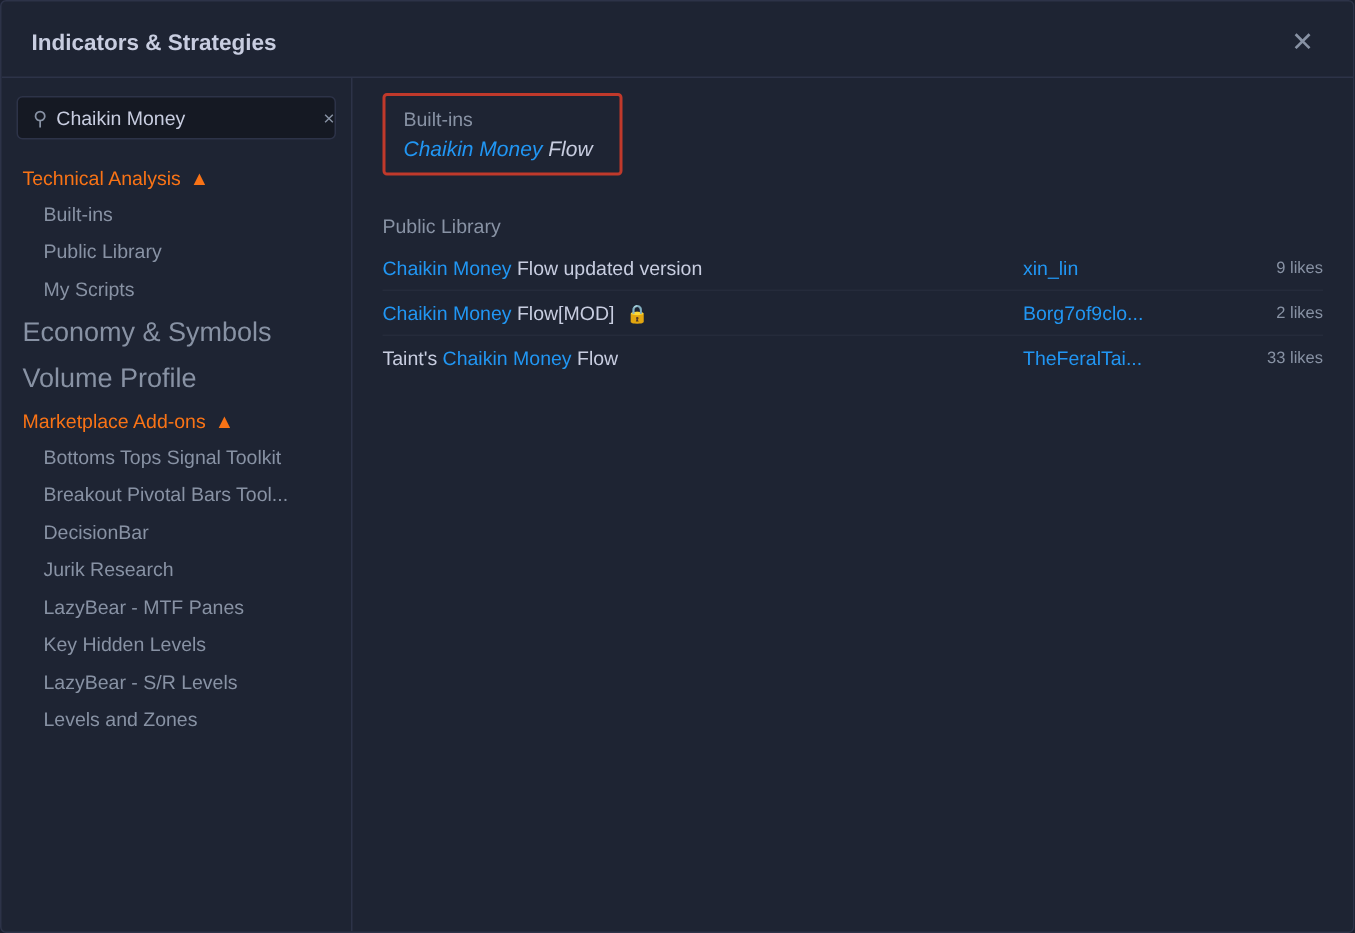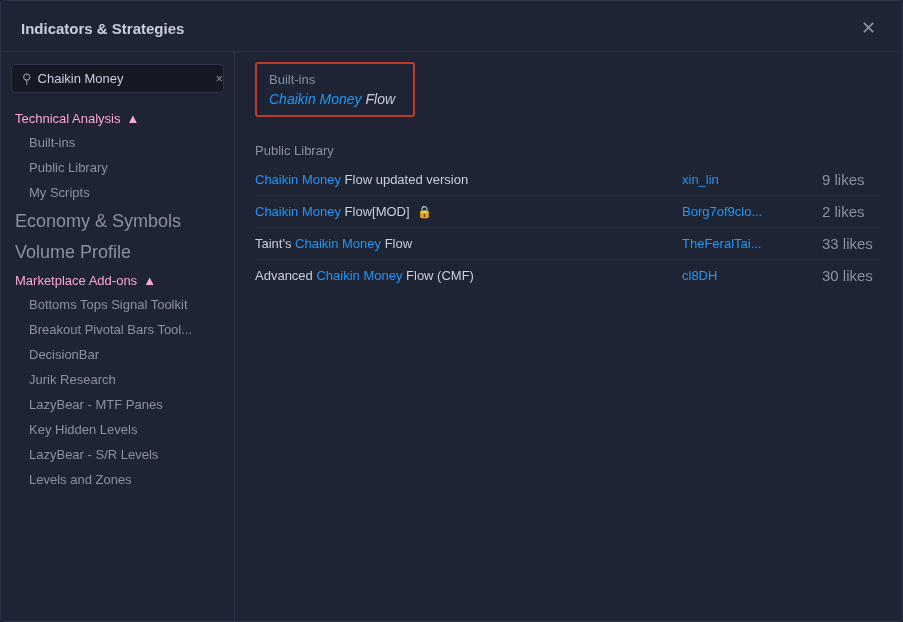--- a/index.html
+++ b/index.html
@@ -82,21 +82,21 @@
     }
     .search-clear {
       color: #8892a4;
       cursor: pointer;
       font-size: 13px;
       background: none;
       border: none;
       padding: 0 2px;
     }
     .nav-section-header {
-      color: #f9a8d4;
+      color: #f97316;
       font-size: 13px;
       font-weight: 500;
       padding: 6px 14px 4px 14px;
       display: flex;
       align-items: flex-start;
       gap: 6px;
     }
     .nav-item {
       color: #8892a4;
       font-size: 13px;
@@ -160,23 +160,23 @@
     .result-author {
       color: #2196f3;
       font-size: 13px;
       width: 120px;
       text-align: left;
       margin-right: 20px;
       cursor: pointer;
     }
     .result-likes {
       color: #8892a4;
-      font-size: 15px;
+      font-size: 11px;
       width: 60px;
-      text-align: left;
+      text-align: right;
     }
     .lock-icon {
       color: #e74c3c;
       font-size: 12px;
       margin-left: 4px;
     }
     
     ::-webkit-scrollbar { width: 6px; }
     ::-webkit-scrollbar-track { background: #1e2433; }
     ::-webkit-scrollbar-thumb { background: #3d4560; border-radius: 3px; }
@@ -286,24 +286,17 @@
         </div>
 
         <div class="result-row">
           <div class="result-name">
             <span class="normal-text">Taint's </span><span class="highlight">Chaikin Money</span><span class="normal-text"> Flow</span>
           </div>
           <div class="result-author">TheFeralTai...</div>
           <div class="result-likes">33 likes</div>
         </div>
 
-        <div class="result-row">
-          <div class="result-name">
-            <span class="normal-text">Advanced </span><span class="highlight">Chaikin Money</span><span class="normal-text"> Flow (CMF)</span>
-          </div>
-          <div class="result-author">cl8DH</div>
-          <div class="result-likes">30 likes</div>
-        </div>
 
       </div>
     </div>
   </div>
 </div>
 
 </body></html>

